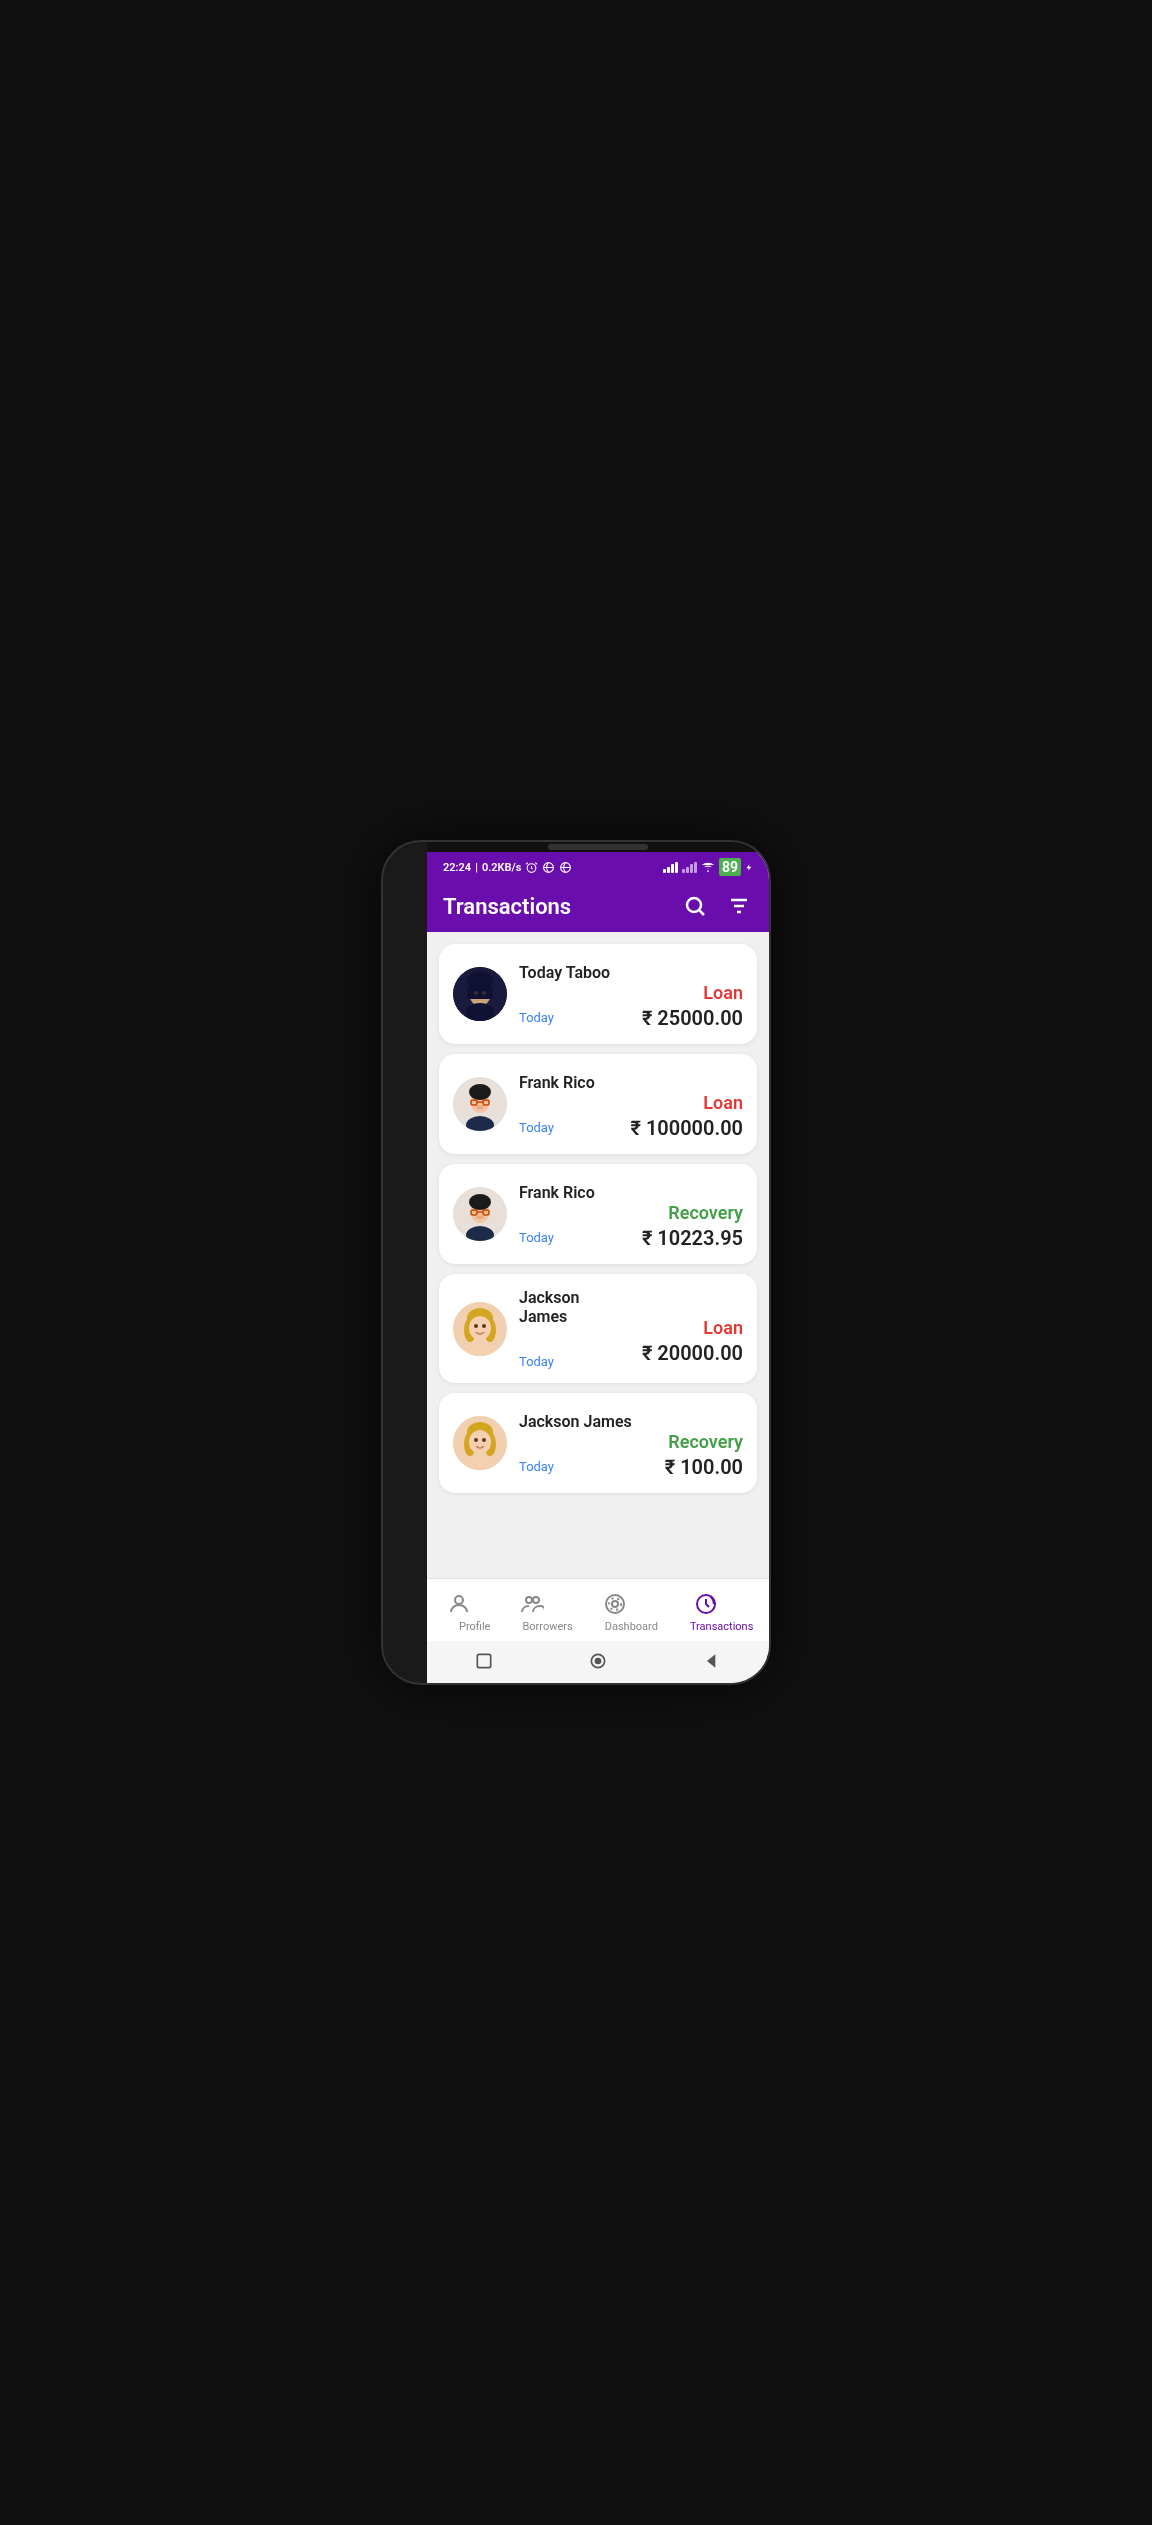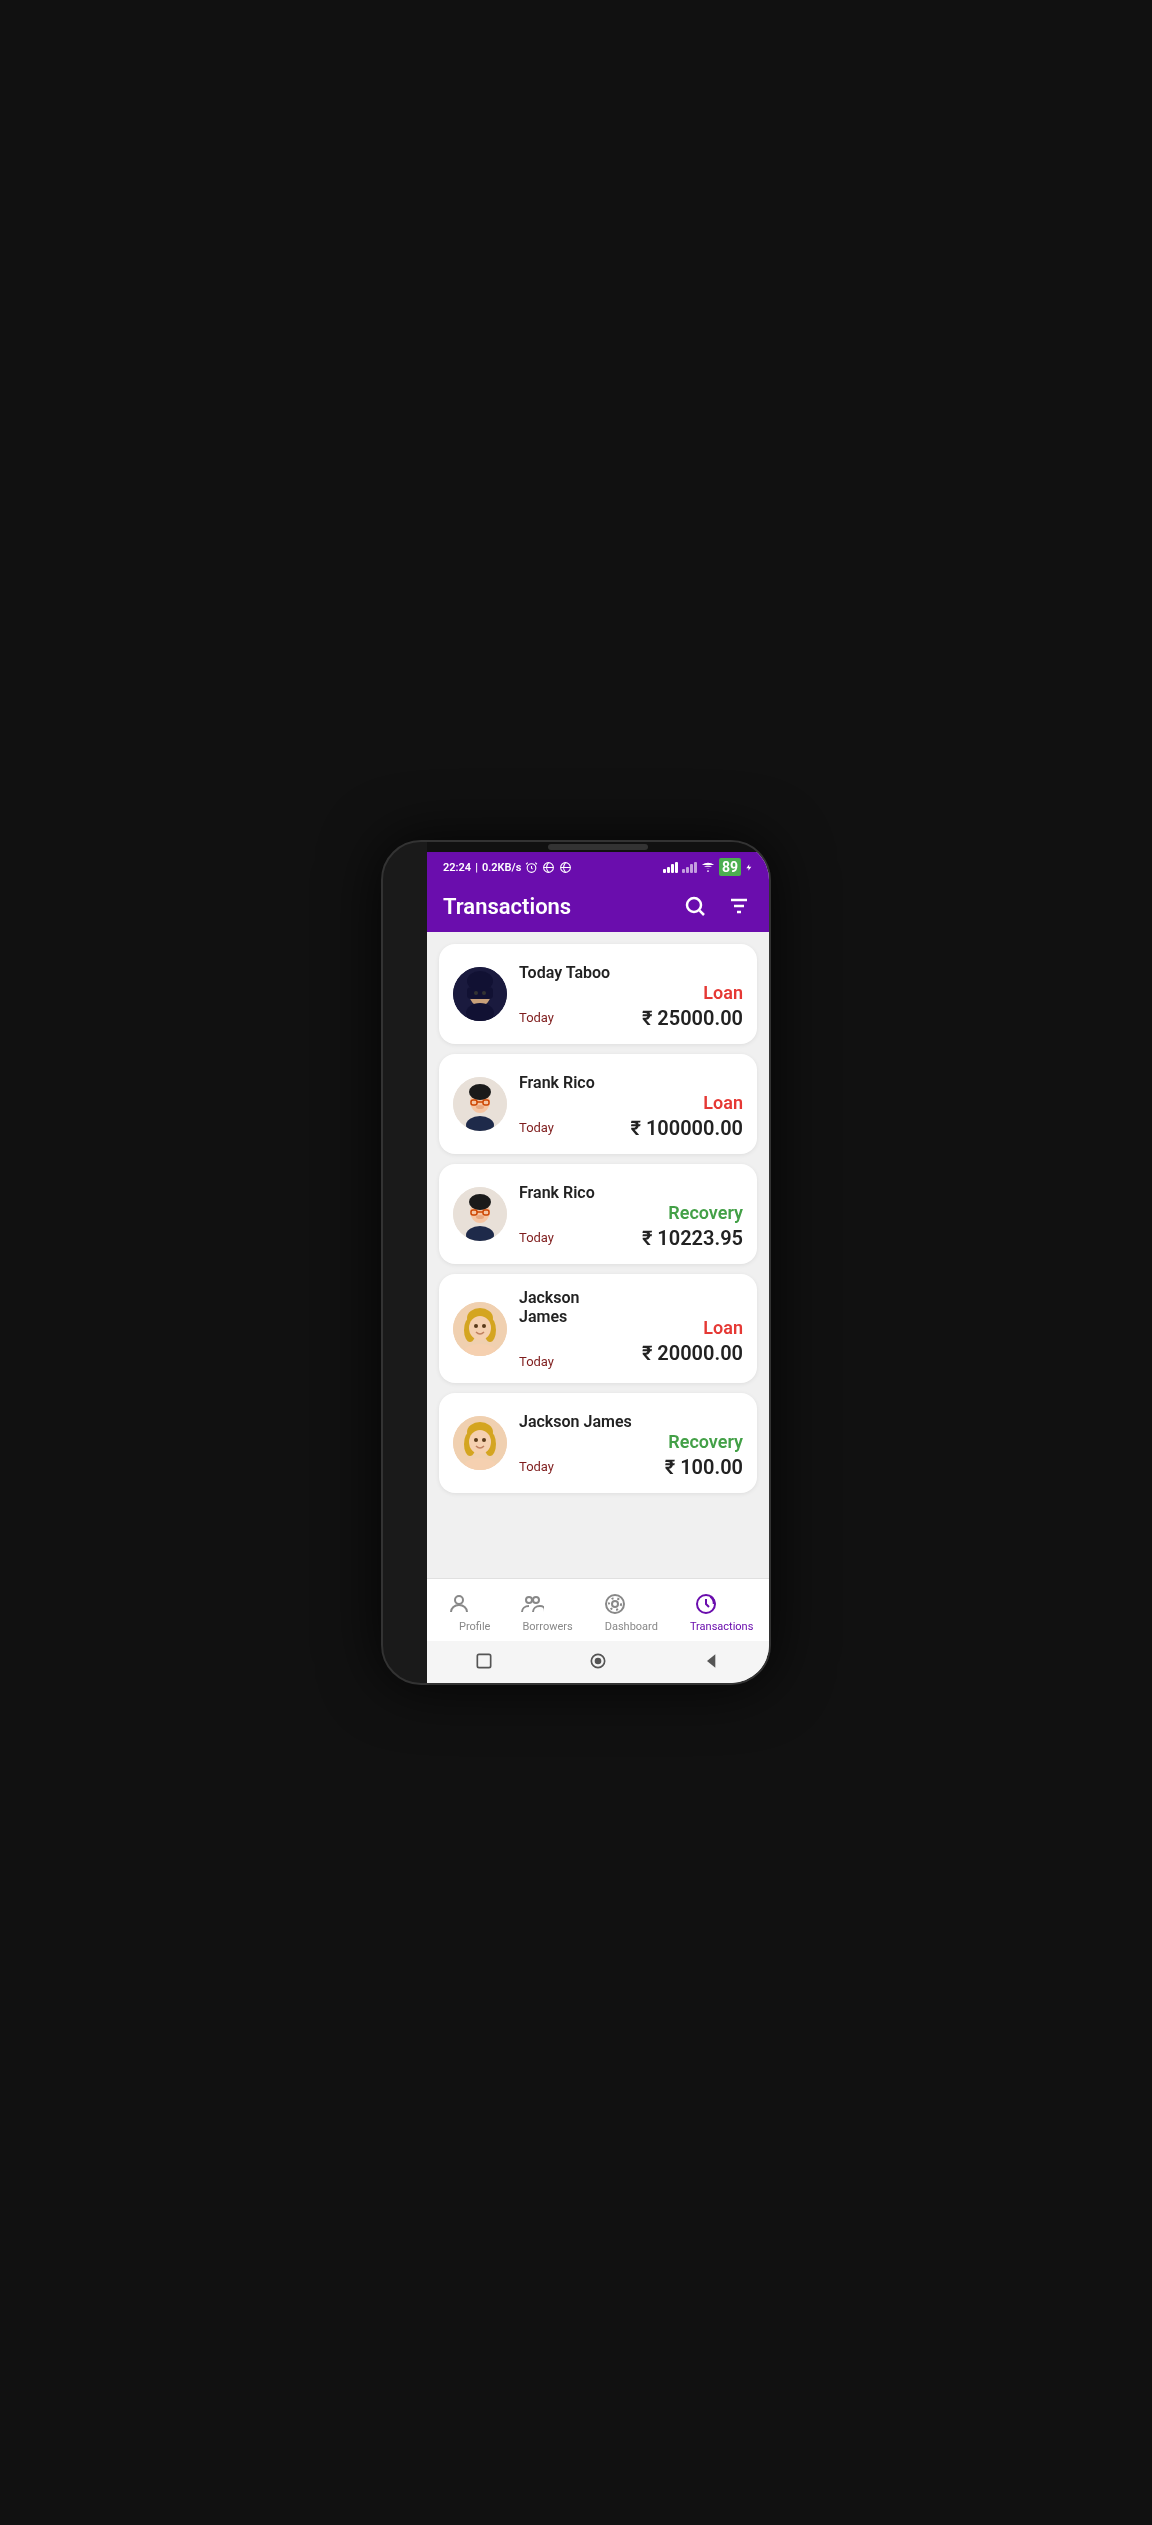--- a/index.html
+++ b/index.html
@@ -183,21 +183,21 @@
 
     .transaction-name {
       font-size: 16px;
       font-weight: 600;
       color: #222;
       margin-bottom: 3px;
     }
 
     .transaction-date {
       font-size: 13px;
-      color: #7f1d1d;
+      color: #3b82f6;
       margin-top: 28px;
     }
 
     .transaction-amount-section {
       text-align: right;
     }
 
     .transaction-type {
       font-size: 18px;
       font-weight: 600;

